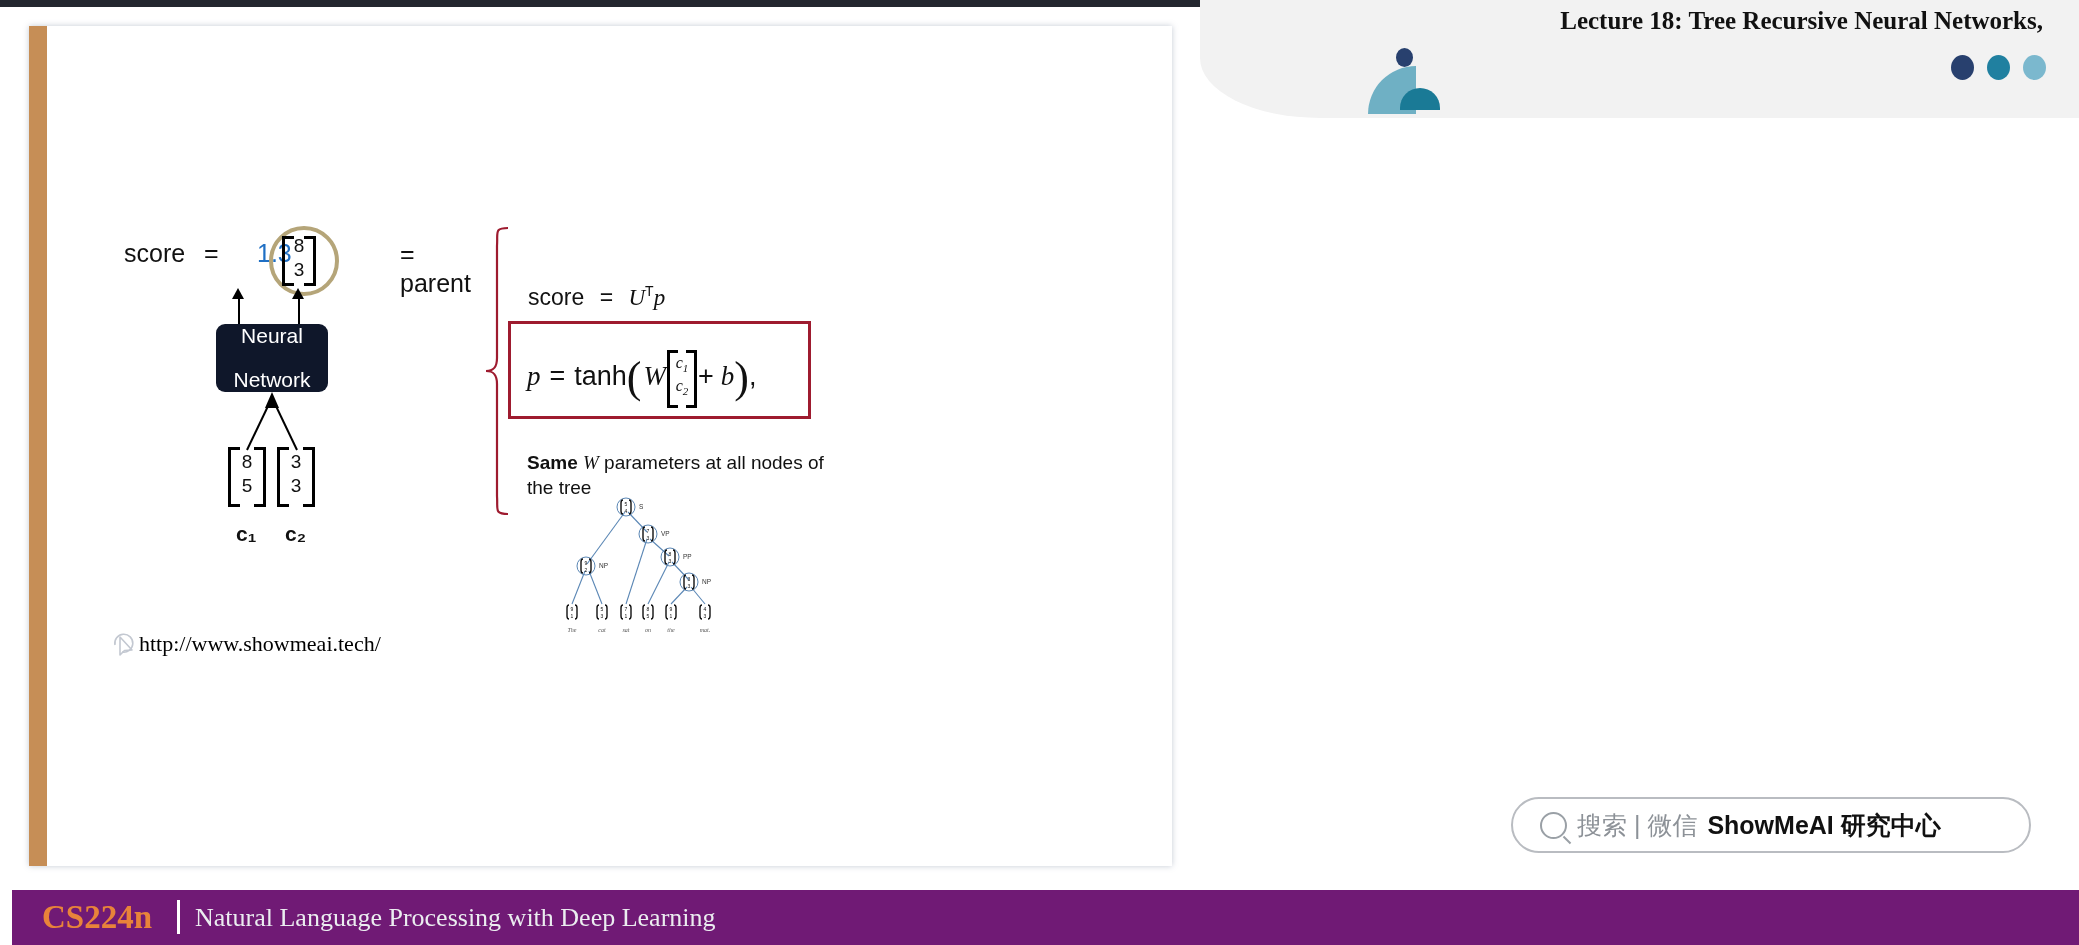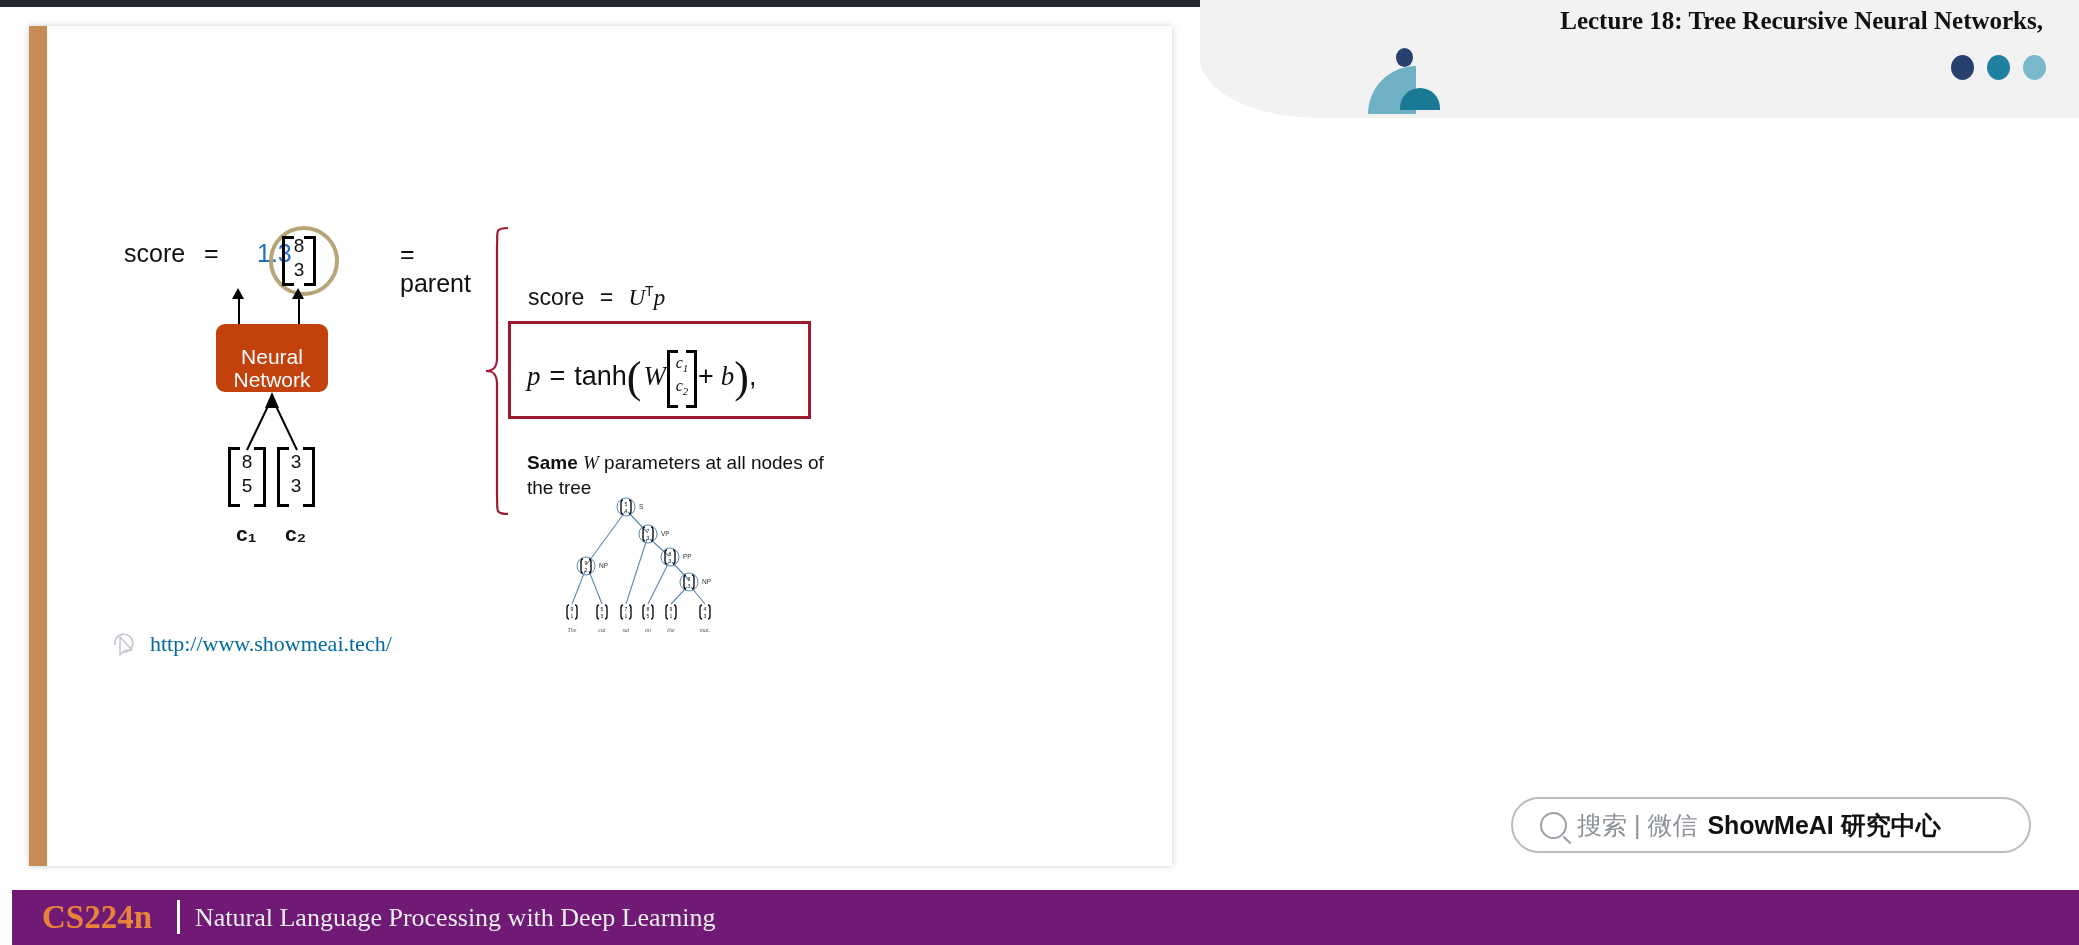--- a/index.html
+++ b/index.html
@@ -38,23 +38,23 @@
   .vec .nums{display:flex;flex-direction:column;align-items:center;justify-content:center;
              height:100%;font-size:19px;line-height:1.25;color:#111;}
   .parent-vec{position:absolute;left:15px;top:14px;width:34px;height:44px;}
 
   
   .arr{position:absolute;background:#000;width:2px;}
   .arrhead{position:absolute;width:0;height:0;border-left:6px solid transparent;
            border-right:6px solid transparent;border-bottom:11px solid #000;}
 
   
-  .nn-box{position:absolute;left:187px;top:298px;width:112px;height:68px;background:#c2410c;
+  .nn-box{position:absolute;left:187px;top:298px;width:112px;height:68px;background:#0f172a;
           border-radius:9px;color:#fff;font-size:21px;line-height:1.12;
-          display:flex;flex-direction:column;align-items:center;justify-content:flex-end;}
+          display:flex;flex-direction:column;align-items:center;justify-content:space-between;}
 
   
   .child-vec{position:absolute;width:38px;height:54px;}
   .c1v{left:199px;top:421px;}
   .c2v{left:248px;top:421px;}
   .child-lbl{position:absolute;font-size:21px;font-weight:bold;color:#111;}
   .c1l{left:207px;top:496px;}
   .c2l{left:256px;top:496px;}
 
   
@@ -80,22 +80,22 @@
   .cvec .cn.t{top:4px;} .cvec .cn.b{top:27px;}
 
   .same-w{position:absolute;left:498px;top:424px;width:300px;font-size:19px;color:#111;line-height:1.32;}
   .same-w b{font-weight:bold;}
   .same-w i{font-family:"Liberation Serif",serif;font-style:italic;}
 
   
   .tree{position:absolute;left:500px;top:470px;width:190px;height:140px;}
 
   
-  .wm{position:absolute;left:83px;top:605px;display:flex;align-items:center;gap:12px;
-      color:#0369a1;font-size:22px;font-family:"Liberation Serif",serif;}
+  .wm{position:absolute;left:83px;top:605px;display:flex;align-items:center;gap:1px;
+      color:#000000;font-size:22px;font-family:"Liberation Serif",serif;}
 
   
   .hdr{position:absolute;left:1200px;top:0px;width:879px;height:125px;}
   .hdr-bg{position:absolute;left:0;top:0;width:879px;height:118px;background:#f2f2f2;
           border-bottom-left-radius:120px 60px;}
   .hdr-l1{position:absolute;right:36px;top:7px;font-size:25px;color:#111;white-space:nowrap;
           font-family:"Liberation Serif",serif;font-weight:bold;}
   .hdr-l2{position:absolute;right:36px;top:36px;font-size:25px;color:#111;white-space:nowrap;
           font-family:"Liberation Serif",serif;font-weight:bold;}
   .hdr-cn{position:absolute;left:232px;top:70px;font-size:27px;font-weight:bold;color:#1a6a86;

